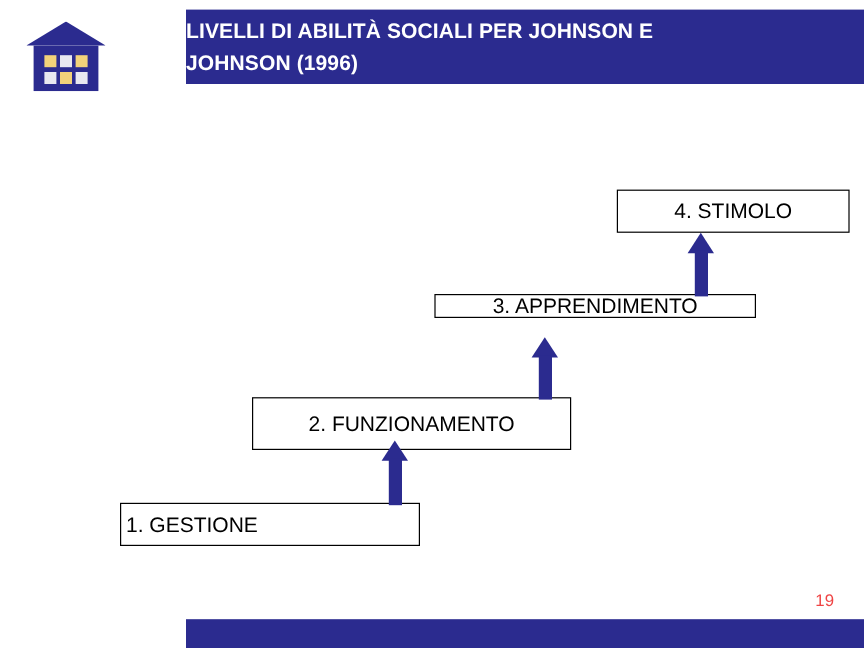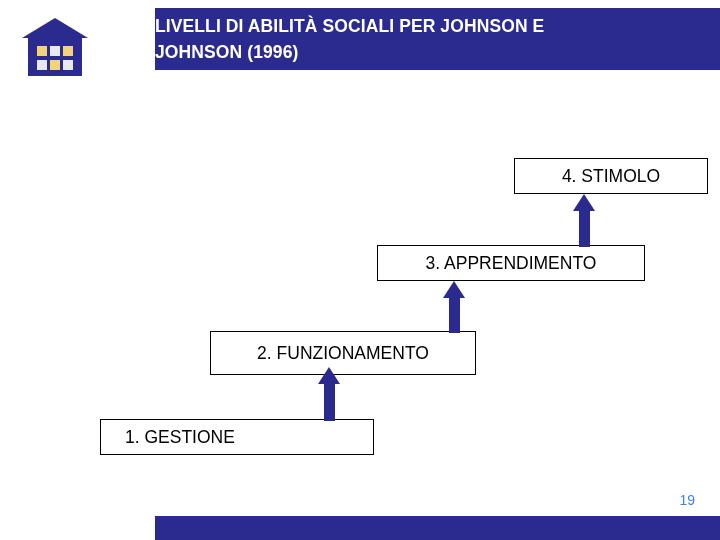--- a/index.html
+++ b/index.html
@@ -55,23 +55,23 @@
     color: #000000;
     font-size: 17.5px;
     display: flex;
     align-items: center;
     justify-content: center;
     padding: 0 8px;
     white-space: nowrap;
   }
 
   #box-4 { left: 514px; top: 158px; width: 194px; height: 36px; }
-  #box-3 { left: 377px; top: 245px; width: 268px; height: 36px; }
+  #box-3 { left: 362px; top: 245px; width: 268px; height: 20px; }
   #box-2 { left: 210px; top: 331px; width: 266px; height: 44px; justify-content: center; }
-  #box-1 { left: 100px; top: 419px; width: 274px; height: 36px; justify-content: flex-start; padding-left: 24px;}
+  #box-1 { left: 100px; top: 419px; width: 250px; height: 36px; justify-content: flex-start; padding-left: 4px;}
 
   
   .arrow {
     position: absolute;
   }
   .arrow-shaft {
     position: absolute;
     background: #2b2b8f;
     width: 11px;
     left: 6px;
@@ -92,21 +92,21 @@
   #arrow-b .arrow-shaft { top: 15px; height: 37px; }
   #arrow-c { left: 318px; top: 367px; width: 23px; height: 54px; }
   #arrow-c .arrow-shaft { top: 15px; height: 39px; }
 
   
   #page-number {
     position: absolute;
     right: 25px;
     top: 492px;
     font-size: 14px;
-    color: #3b82f6;
+    color: #ef4444;
   }
   #footer-bar {
     position: absolute;
     left: 155px;
     top: 516px;
     width: 565px;
     height: 24px;
     background: #2b2b8f;
   }
 </style>

